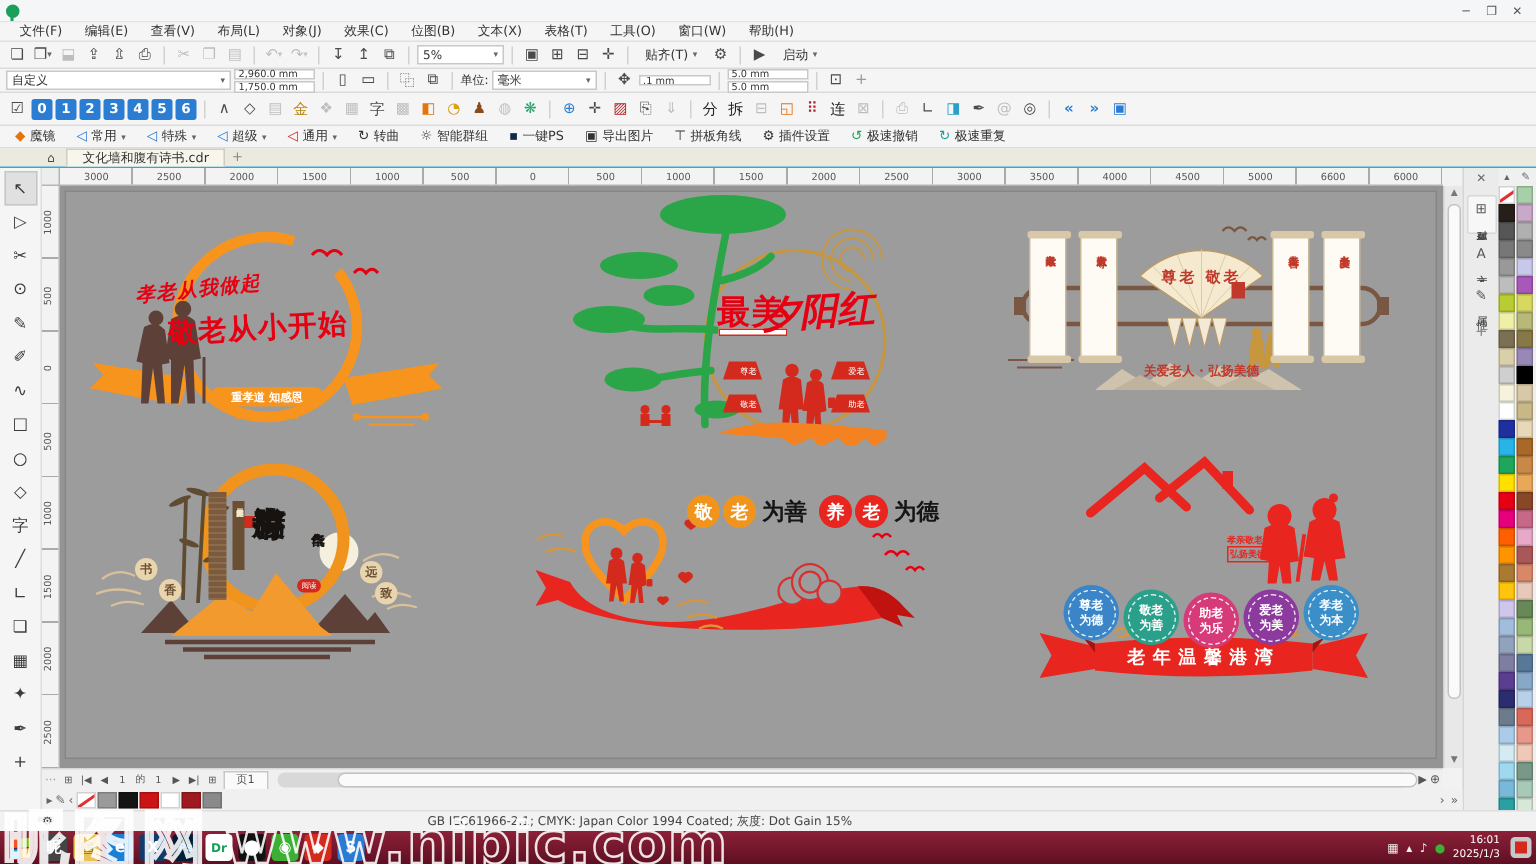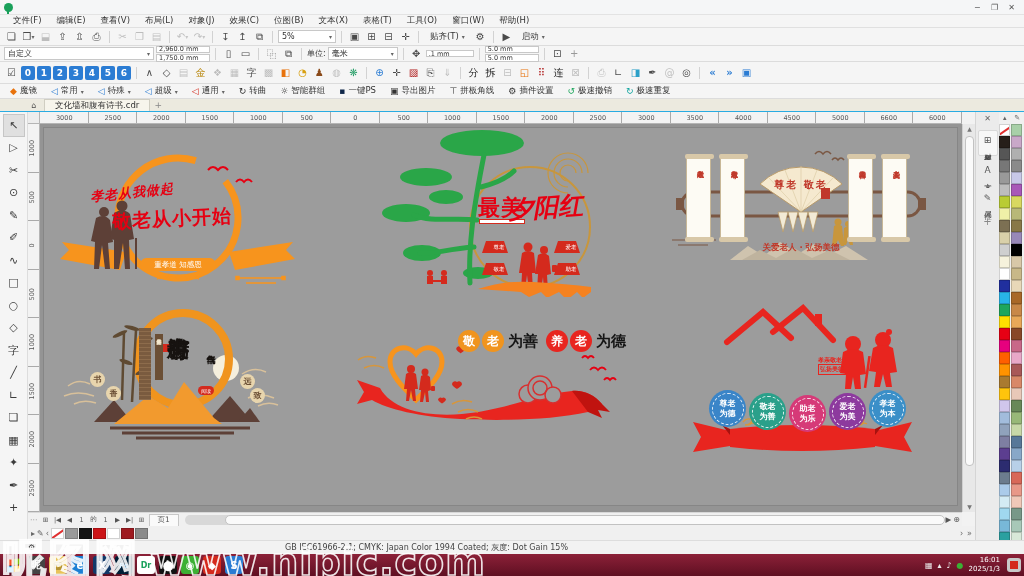--- a/index.html
+++ b/index.html
@@ -408,21 +408,21 @@
           <path d="M176,36 q4,-5 8,0 q4,-5 8,0"></path>
         </g>
         <g stroke="#f7941d" stroke-width="1.5">
           <path d="M178,132 h46 M186,137 h30"></path>
           <rect x="176" y="130.5" width="3" height="3" fill="#f7941d"></rect>
           <rect x="222" y="130.5" width="3" height="3" fill="#f7941d"></rect>
         </g>
       </svg>
       <span class="abs red" style="left:30px;top:38px;font-size:13px;font-weight:bold;font-style:italic;letter-spacing:1px;transform:rotate(-6deg);">孝老从我做起</span>
       <span class="abs red" style="left:52px;top:60px;font-size:19px;font-weight:bold;letter-spacing:1px;transform:rotate(-3deg);">敬老从小开始</span>
-      <span class="abs badge-oval" style="left:80px;top:112px;width:76px;height:13px;font-size:7.5px;">重孝道 知感恩</span>
+      <span class="abs badge-oval" style="left:80px;top:112px;width:76px;height:13px;font-size:7.5px;font-weight:bold;">重孝道 知感恩</span>
       <span class="abs" style="left:80px;top:127px;width:76px;text-align:center;color:#f7941d;font-size:8px;">★ ★ ★ ★ ★</span>
     </div>
 
     <div class="design" style="left:342px;top:1px;width:218px;height:172px;">
       <svg width="218" height="172" viewBox="0 0 218 172">
         <circle cx="148" cy="102" r="60" fill="none" stroke="#c8963c" stroke-width="2"></circle>
         <g stroke="#c8963c" fill="none" stroke-width="1.2">
           <path d="M186,56 a8,8 0 1 1 8,-8"></path>
           <path d="M186,62 a14,14 0 1 1 14,-14"></path>
           <path d="M186,68 a20,20 0 1 1 20,-20"></path>
@@ -643,20 +643,21 @@
           <span>为乐</span>
       </div>
       <div class="d6c" style="left: 154px; top: 95px; background: rgb(141, 58, 158);">
         <span>爱老</span>
           <span>为美</span>
       </div>
       <div class="d6c" style="left: 194px; top: 92px; background: rgb(58, 143, 200);">
         <span>孝老</span>
           <span>为本</span>
       </div>
+      <span class="abs" style="left:55px;top:132px;width:145px;text-align:center;color:#fff;font-size:12px;font-weight:bold;letter-spacing:5px;">老年温馨港湾</span>
     </div>
   </div>
 
   <div class="vscroll">
     <span class="arr" style="top:0;">▲</span>
     <span class="thumb"></span>
     <span class="arr" style="bottom:0;">▼</span>
   </div>
 
   <div class="docker">

